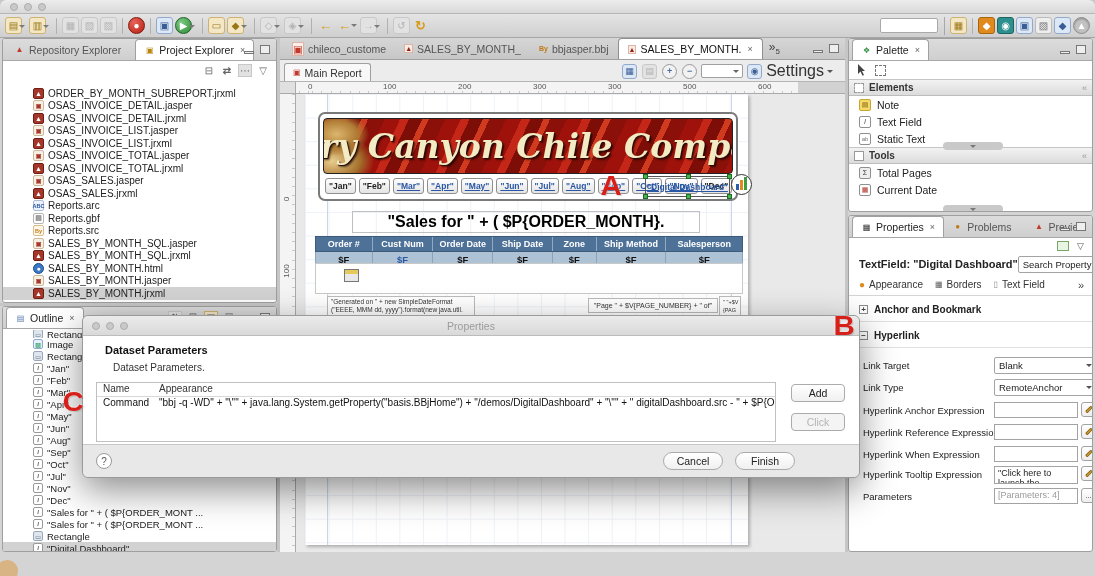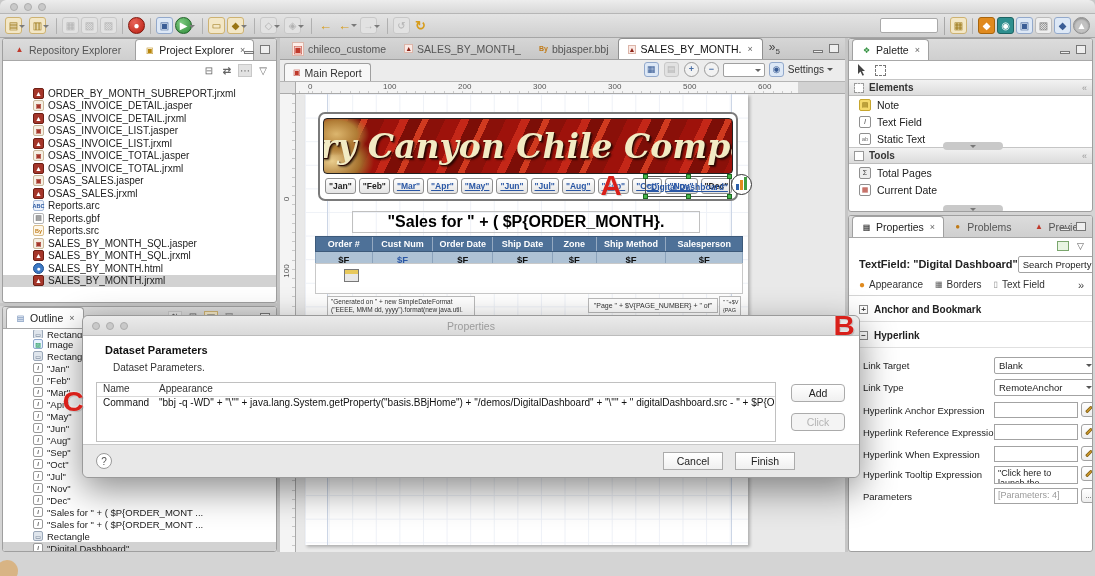--- a/index.html
+++ b/index.html
@@ -102,21 +102,21 @@
   .mrtab{height:18px;margin-left:4px;display:flex;align-items:center;gap:4px;
     padding:0 8px;font-size:10.5px;background:#f8f8f8;border:1px solid #9f9f9f;
     border-radius:3px 3px 0 0;border-bottom:none;align-self:flex-end;}
   .eactions{position:absolute;right:12px;top:2px;display:flex;align-items:center;gap:3px;}
   .zoomb{border:1px solid #9a9a9a;border-radius:50%;background:#f2f2f2;color:#4a6fa5;
     font-weight:bold;}
   .zcombo{width:42px;height:14px;background:#fff;border:1px solid #a0a0a0;
     border-radius:2px;position:relative;}
   .zcombo::after{content:"";position:absolute;right:3px;top:5px;
     border:3px solid transparent;border-top-color:#666;}
-  .settings{display:flex;align-items:center;gap:3px;font-size:10px;color:#333;text-align:center;}
+  .settings{display:flex;align-items:center;gap:3px;font-size:16px;color:#333;text-align:center;}
   .settings::after{content:"";border:3px solid transparent;border-top-color:#555;margin-top:3px;}
 
   .hruler{left:296px;top:82px;width:549px;height:12px;background:#f4f4f4;
     border-bottom:1px solid #aaa;position:absolute;font-size:8px;color:#555;
     display:flex;padding-left:12px;overflow:hidden;
     background-image:repeating-linear-gradient(90deg,#c9c9c9 0 1px,transparent 1px 9.4px);
     background-position:16px 9px;background-size:100% 3px;background-repeat:repeat-x;}
   .hruler span{display:inline-block;width:75px;flex:0 0 75px;}
   .hruler-gray{left:798px;top:82px;width:47px;height:12px;background:#d2d2d2;
     border-bottom:1px solid #aaa;position:absolute;}
@@ -216,21 +216,21 @@
   .dlg-btn{position:absolute;width:54px;height:18px;background:linear-gradient(#fff,#f0f0f0);
     border:1px solid #ababab;border-radius:4px;font-size:10.5px;color:#222;
     display:flex;align-items:center;justify-content:center;}
   .dlg-btn.disabled{color:#b5b5b5;background:#f4f4f4;}
   .dlg-foot{position:absolute;left:0;right:0;bottom:0;height:33px;background:#e8e8e8;
     border-top:1px solid #c8c8c8;border-radius:0 0 6px 6px;}
   .helpc{position:absolute;left:13px;top:8px;width:16px;height:16px;border-radius:50%;
     border:1px solid #9a9a9a;background:#fff;color:#555;font-size:10px;
     display:flex;align-items:center;justify-content:center;}
   .macbtn{position:absolute;top:7px;width:60px;height:18px;background:linear-gradient(#fff,#f0f0f0);
-    border:1px solid #ababab;border-radius:0;font-size:10.5px;color:#222;
+    border:1px solid #ababab;border-radius:9px;font-size:10.5px;color:#222;
     display:flex;align-items:center;justify-content:center;}
 
   
   .drawer-h{height:17px;background:linear-gradient(#f2f2f2,#dcdcdc);
     border-top:1px solid #c5c5c5;border-bottom:1px solid #bdbdbd;display:flex;
     align-items:center;gap:5px;padding:0 5px;font-size:10px;color:#333;}
   .drawer-h .dh-ic{width:10px;height:10px;border:1px dashed #999;background:#fff;}
   .drawer-h .pin{margin-left:auto;color:#999;font-size:9px;}
   .pitem{display:flex;align-items:center;gap:6px;height:17px;padding-left:10px;
     font-size:10.5px;color:#222;}
@@ -463,20 +463,24 @@
         <span>SALES_BY_MONTH_SQL.jasper</span>
       </div>
         <div class="trow f-jrxml">
         <span class="ticon">▲</span>
         <span>SALES_BY_MONTH_SQL.jrxml</span>
       </div>
         <div class="trow f-html">
         <span class="ticon">●</span>
         <span>SALES_BY_MONTH.html</span>
       </div>
+        <div class="trow f-jasper">
+        <span class="ticon">▣</span>
+        <span>SALES_BY_MONTH.jasper</span>
+      </div>
         <div class="trow f-jrxml selected">
         <span class="ticon">▲</span>
         <span>SALES_BY_MONTH.jrxml</span>
       </div>
       </div>
   </div>
 
   <div class="sash-h" style="left:0;top:303px;width:278px"></div>
 
   <div class="abs view" style="left:2px;top:306px;width:275px;height:246px">

